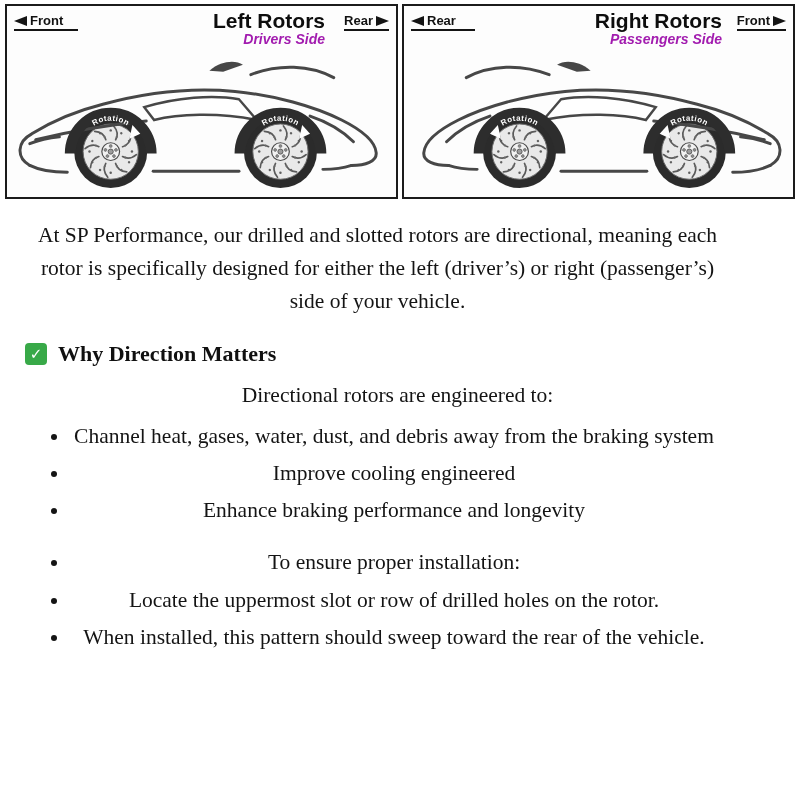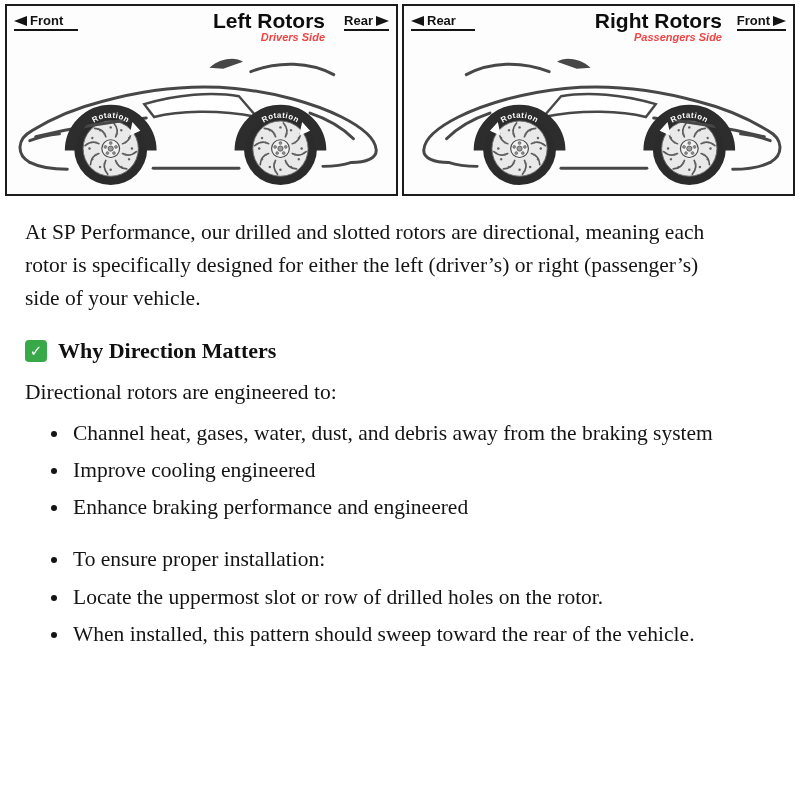--- a/index.html
+++ b/index.html
@@ -17,26 +17,26 @@
     display:inline-flex; align-items:center; gap:3px;
     font-family:"Liberation Sans", sans-serif; font-weight:bold; font-size:13px;
     border-bottom:2px solid #141414; padding-bottom:1px; margin-top:3px; color:#111;
   }
   .dir-right { justify-self:end; }
   .tri { width:0; height:0; border-top:5px solid transparent; border-bottom:5px solid transparent; }
   .tri-left  { border-right:13px solid #141414; }
   .tri-right { border-left:13px solid #141414; }
   .panel-titles { text-align:right; line-height:1.05; }
   .panel-title { font-family:"Liberation Sans", sans-serif; font-weight:bold; font-size:21px; color:#0d0d0d; }
-  .panel-subtitle { font-family:"Liberation Sans", sans-serif; font-weight:bold; font-style:italic; font-size:11px; color:#ef4444; }
+  .panel-subtitle { font-family:"Liberation Sans", sans-serif; font-weight:bold; font-style:italic; font-size:14px; color:#a21caf; }
   .car-svg { width:100%; height:150px; display:block; }
   .rot-text { font-family:"Liberation Sans", sans-serif; font-weight:bold; font-size:8px; fill:#ffffff; text-anchor:middle; letter-spacing:.5px; }
 
   
-  .content { padding:18px 30px 8px 25px; }
+  .content { padding:18px 30px 8px 25px;text-align:center; }
   .intro { font-size:21.5px; line-height:1.55; max-width:705px; margin-bottom:20px; }
   .sec-heading {
     font-size:22px; margin:22px 0 16px 0;
     display:flex; align-items:center; gap:11px; font-weight:bold; color:#101010;
   }
   .sec-heading.h-reg { font-weight:normal; color:#1d1d1d; }
   .lead { font-size:21.5px; margin:14px 0 12px 0; }
   ul.bullets { margin:12px 0 20px 45px; max-width:645px; list-style:disc; }
   ul.bullets li { font-size:21.5px; line-height:1.5; margin-bottom:5px; padding-left:3px; }
   .check-icon {
@@ -191,21 +191,21 @@
     <h2 class="sec-heading">
       <span class="check-icon">✓</span>
       <span>Why Direction Matters</span>
     </h2>
 
     <p class="lead">Directional rotors are engineered to:</p>
 
     <ul class="bullets">
       <li>Channel heat, gases, water, dust, and debris away from the braking system</li>
       <li>Improve cooling engineered</li>
-      <li>Enhance braking performance and engineered</li>
+      <li>Enhance braking performance and longevity</li>
     </ul>
 
 
     <ul class="bullets">
       <li>To ensure proper installation:</li>
       <li>Locate the uppermost slot or row of drilled holes on the rotor.</li>
       <li>When installed, this pattern should sweep toward the rear of the vehicle.</li>
     </ul>
 
   </div>

